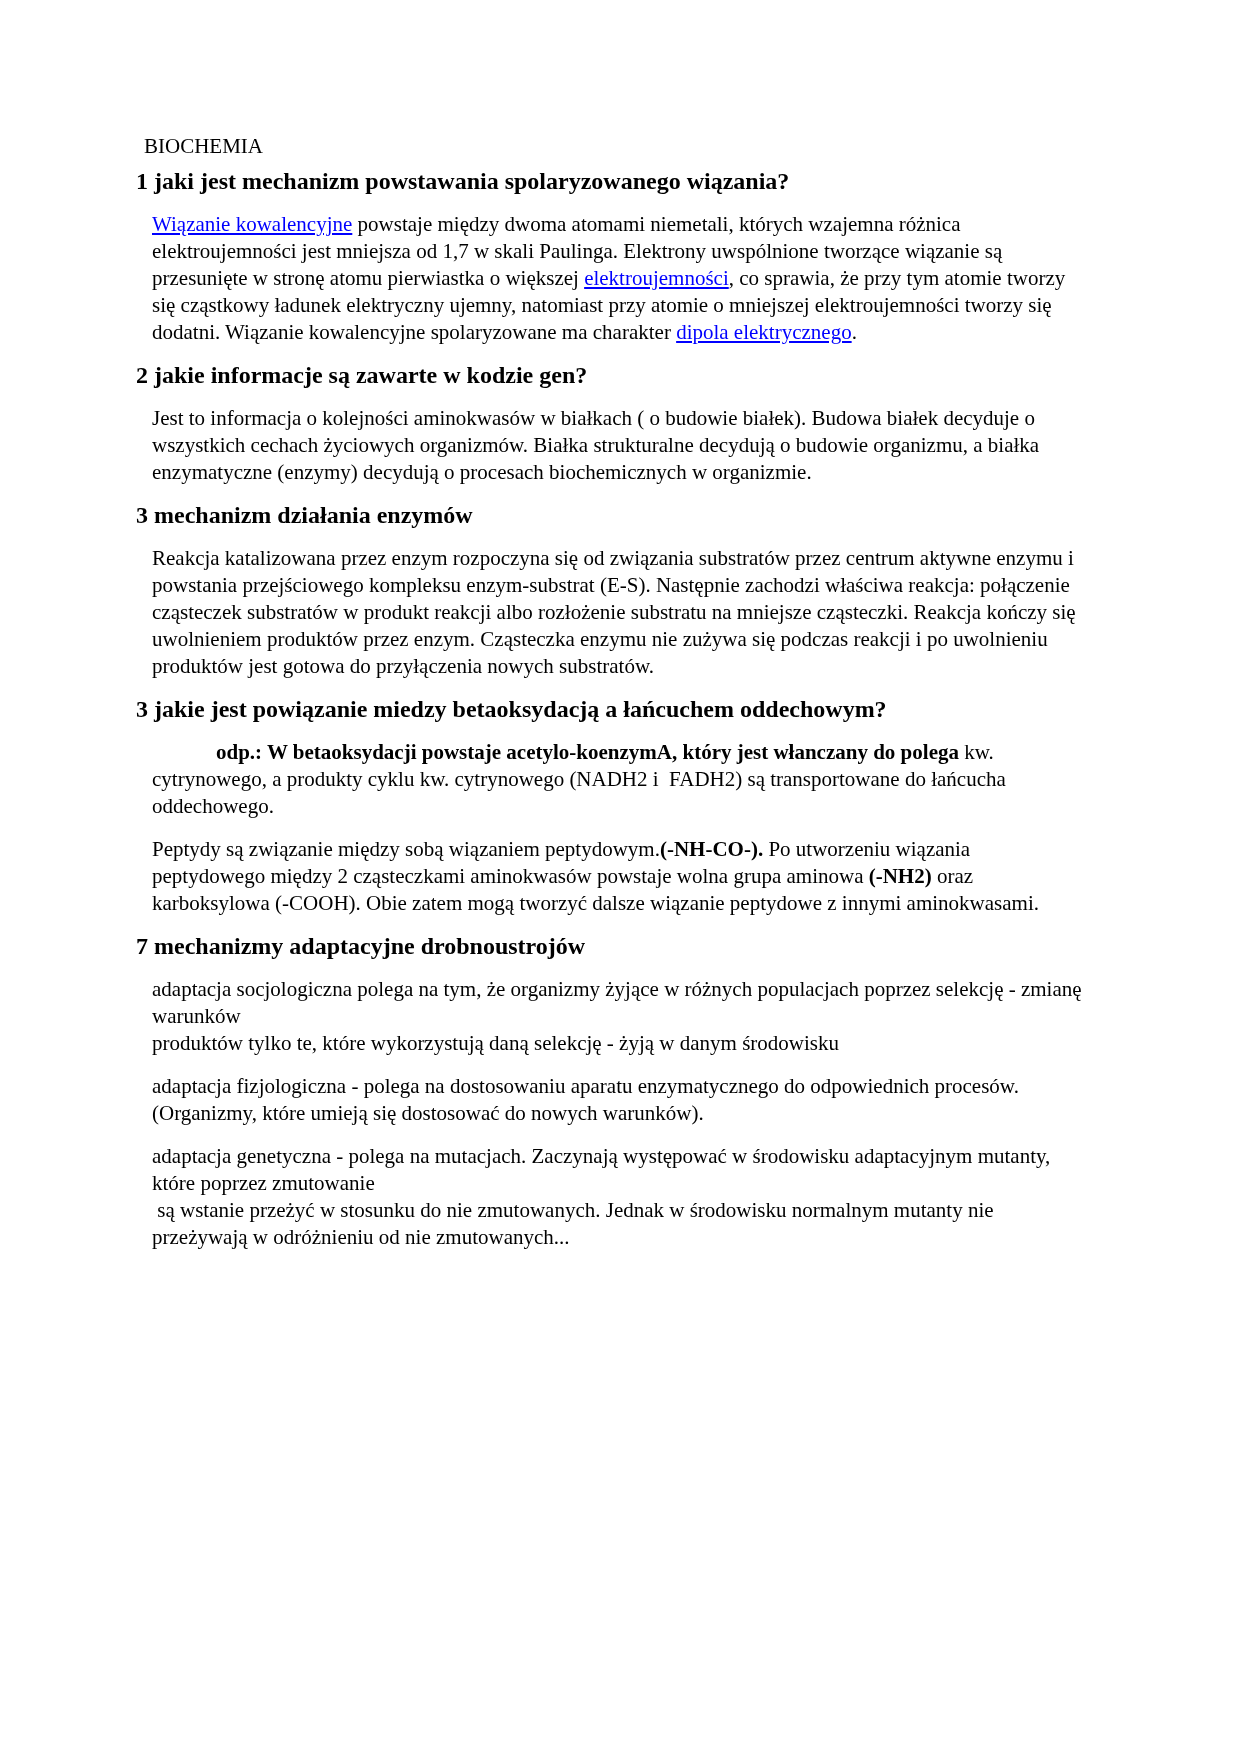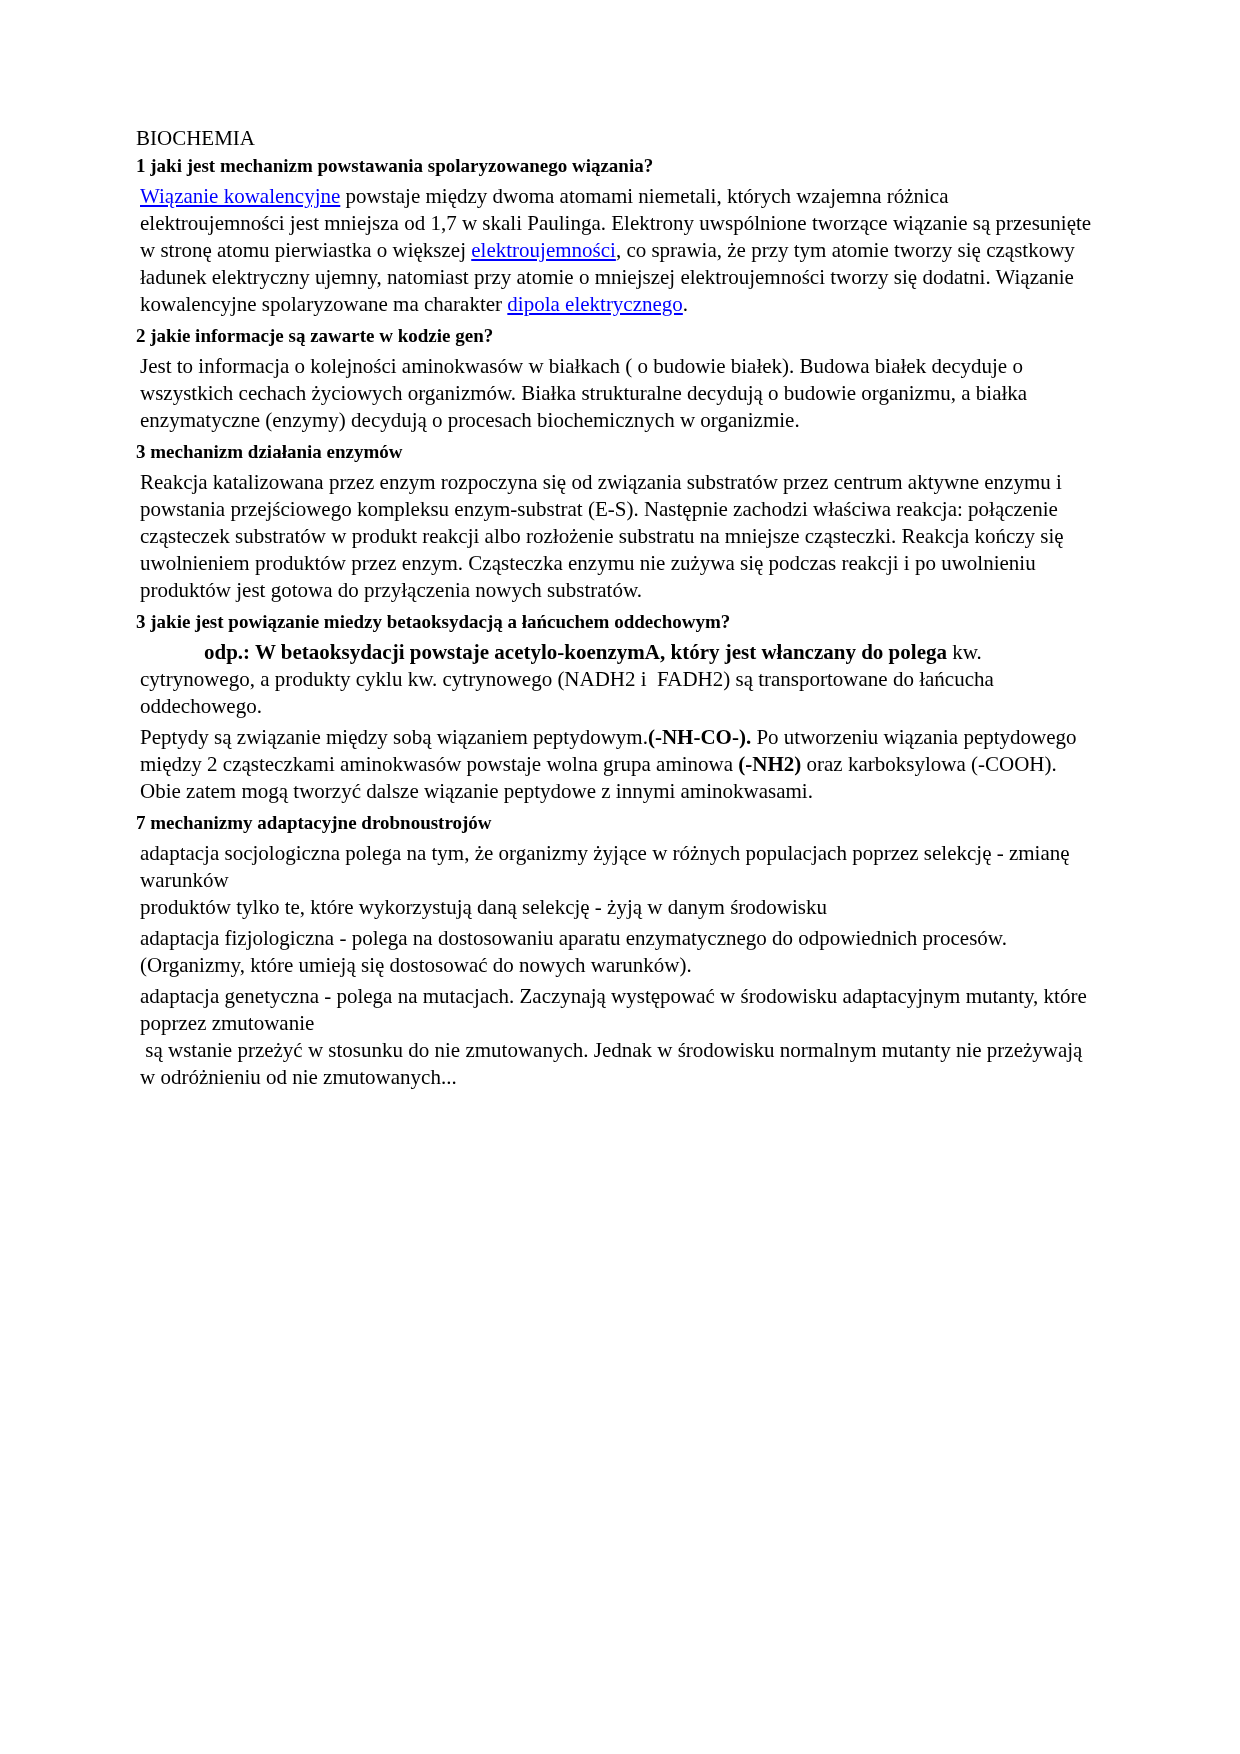--- a/index.html
+++ b/index.html
@@ -14,32 +14,32 @@
     font-size: 21px;
     line-height: 27px;
     color: #000000;
     overflow: hidden;
   }
   .page {
     padding: 125px 140px 0 136px;
     width: 964px;
   }
   .doc-title {
-    margin: 0;
+    margin: 8px;
     white-space: pre-wrap;
   }
   h2.heading {
     margin: 0;
-    font-size: 19px;
+    font-size: 24px;
     line-height: 27px;
     font-weight: bold;
     white-space: pre-wrap;
   }
   p.para {
-    margin: 4px;
+    margin: 16px;
     white-space: pre-wrap;
   }
   .gap-after { margin-bottom: 27px; }
   .gap2-after { margin-bottom: 54px; }
   .indent-first { text-indent: 64px; }
   .bold { font-weight: bold; }
   a.link {
     color: var(--link-color, #0000ff);
     text-decoration: underline;
     cursor: pointer;

